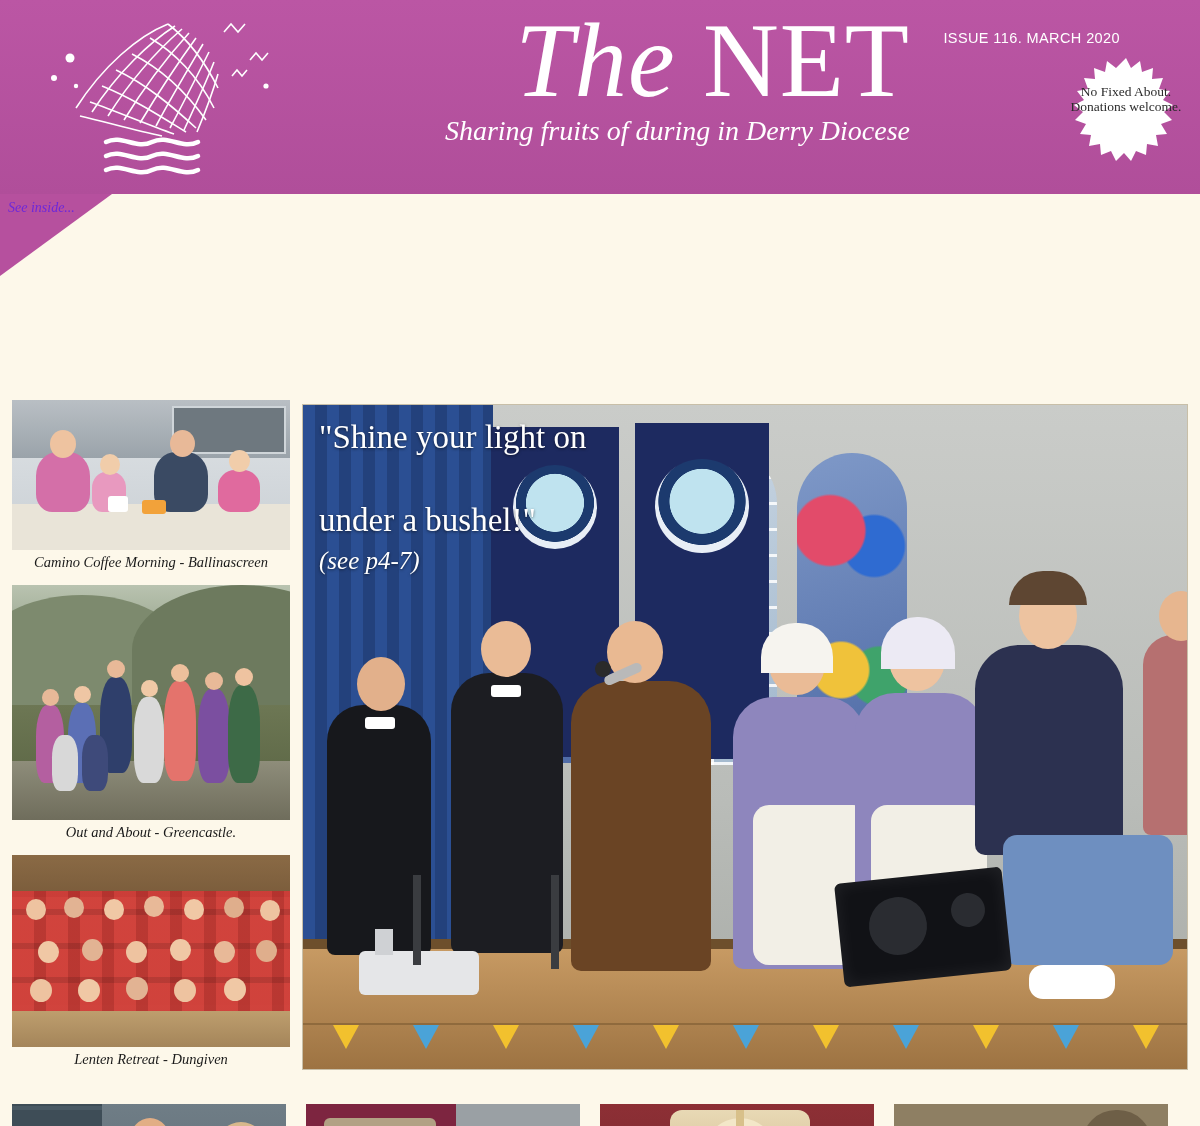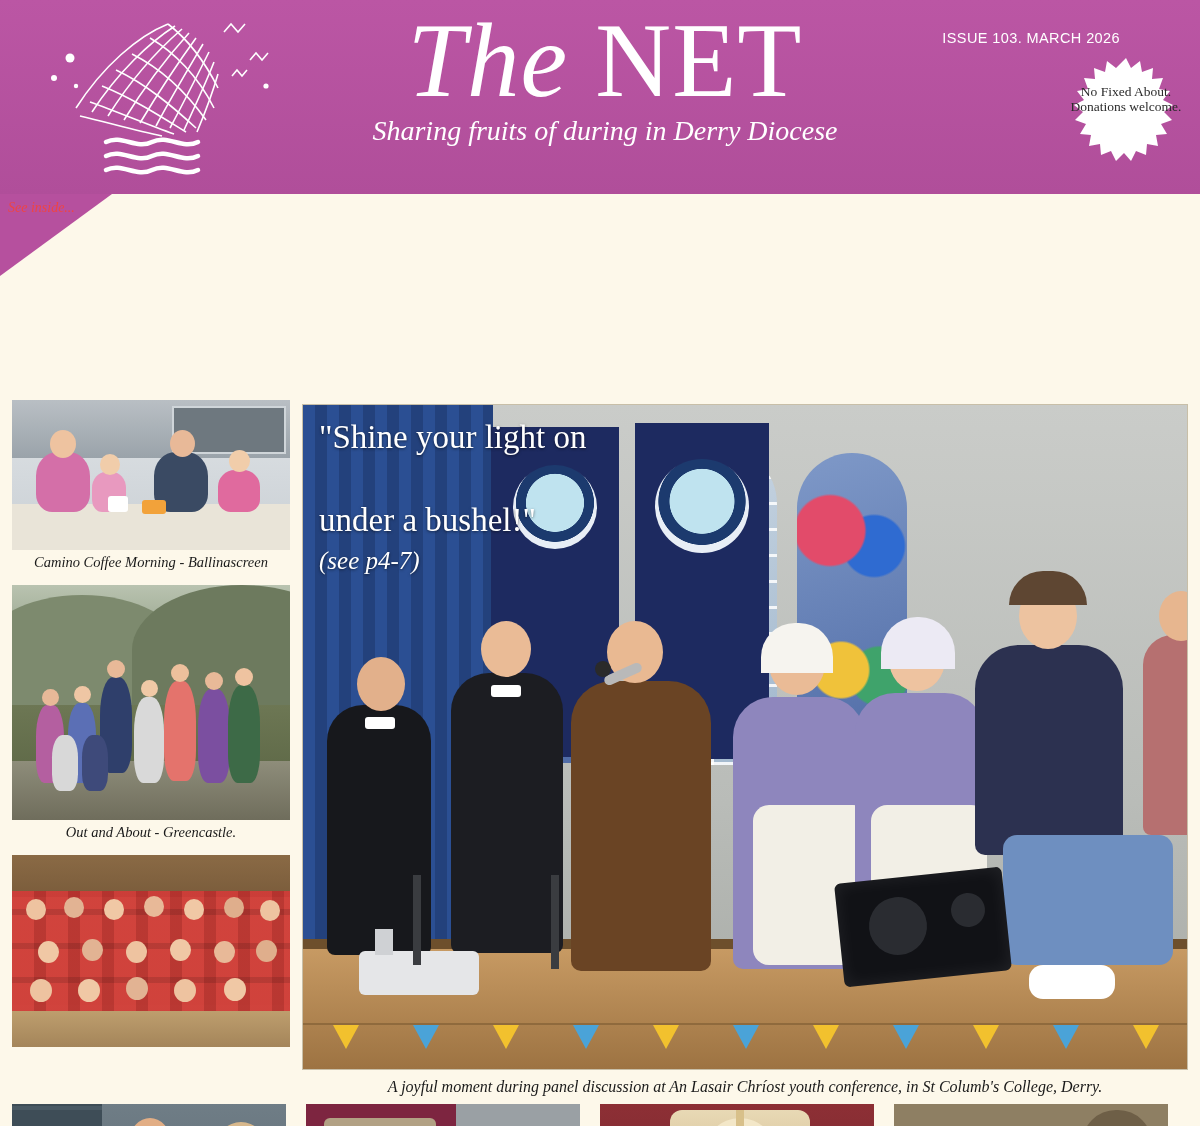--- a/index.html
+++ b/index.html
@@ -29,21 +29,21 @@
     left: 18px;
     top: 16px;
     width: 260px;
     height: 165px;
   }
   .title-block {
     position: absolute;
     left: 300px;
     top: 8px;
     width: 610px;
-    text-align: center;
+    text-align: right;
   }
   .title-main {
     font-family: "Liberation Serif", serif;
     font-size: 105px;
     line-height: 1.0;
     color: #ffffff;
     letter-spacing: 1px;
     white-space: nowrap;
   }
   .title-main .ital {
@@ -281,32 +281,32 @@
       <circle cx="58" cy="70" r="2.2"></circle>
       <circle cx="248" cy="70" r="2.6"></circle>
     </g>
   </svg>
 
   <div class="title-block">
     <div class="title-main"><span class="ital">The</span> <span class="caps">NET</span></div>
     <div class="title-sub">Sharing fruits of during in Derry Diocese</div>
   </div>
 
-  <div class="issue-line">ISSUE 103. MARCH 2026</div>
+  <div class="issue-line">ISSUE 116. MARCH 2020</div>
 
   <svg class="starburst" viewBox="0 0 112 112">
     <polygon fill="#ffffff" points="56,0 61,10 70,3 72,14 83,10 82,21 93,20 89,31 100,33 93,42 103,47 94,54 102,62 91,66 97,76 86,77 88,88 77,86 76,97 66,93 61,103 54,95 46,103 41,93 31,97 30,86 19,88 21,77 10,76 16,66 5,62 13,54 4,47 14,42 7,33 18,31 14,20 25,21 24,10 35,14 37,3 46,10"></polygon>
   </svg>
   <div class="starburst-text">No Fixed About. Donations welcome.</div>
 </div>
 
 <div class="page">
 
   <div class="see-inside"></div>
-  <div style="position:absolute;left:8px;top:6px;width:70px;z-index:6;color:#ef4444;font-style:italic;font-size:14px;line-height:1.15;">See inside...</div>
+  <div style="position:absolute;left:8px;top:6px;width:70px;z-index:6;color:#6d28d9;font-style:italic;font-size:14px;line-height:1.15;">See inside...</div>
 
   <div class="left-col">
 
     <div class="thumb-block">
       <div class="photo" style="width:278px;height:150px;">
         <div class="room-bg"></div>
         <div style="position:absolute;left:0;top:0;width:278px;height:58px;background:linear-gradient(180deg,#b9bfc4,#9aa3aa);"></div>
         <div style="position:absolute;left:160px;top:6px;width:110px;height:44px;background:#6e787f;border:2px solid #cfd5d9;"></div>
         <div class="table-top" style="left:0;top:104px;width:278px;height:46px;"></div>
         <div class="fig" style="left:24px;top:52px;width:54px;height:60px;background:#d46fa8;"></div>
@@ -370,20 +370,21 @@
         <div class="head" style="left:114px;top:86px;width:21px;height:22px;background:#eec3a0;"></div>
         <div class="head" style="left:158px;top:84px;width:21px;height:22px;background:#f0c8a5;"></div>
         <div class="head" style="left:202px;top:86px;width:21px;height:22px;background:#e8b998;"></div>
         <div class="head" style="left:244px;top:85px;width:21px;height:22px;background:#dfae8c;"></div>
         <div class="head" style="left:18px;top:124px;width:22px;height:23px;background:#eec3a0;"></div>
         <div class="head" style="left:66px;top:124px;width:22px;height:23px;background:#f0c8a5;"></div>
         <div class="head" style="left:114px;top:122px;width:22px;height:23px;background:#e2b393;"></div>
         <div class="head" style="left:162px;top:124px;width:22px;height:23px;background:#eec3a0;"></div>
         <div class="head" style="left:212px;top:123px;width:22px;height:23px;background:#f0c8a5;"></div>
       </div>
+      <div class="caption">Lenten Retreat - Dungiven</div>
     </div>
   </div>
 
   <div class="hero-wrap">
     <div class="hero">
 
       <div class="curtain" style="left:0;width:190px;"></div>
       <div style="position:absolute;left:190px;top:0;right:0;bottom:0;background:linear-gradient(180deg,#caccc9 0%, #b9bcb8 60%, #a6a9a4 100%);"></div>
 
       <div class="stained" style="left:208px;top:58px;width:92px;height:300px;border-radius:46px 46px 0 0;"></div>
@@ -453,21 +454,20 @@
       <div style="position:absolute;left:110px;top:470px;width:8px;height:90px;background:#3a3c40;"></div>
       <div style="position:absolute;left:248px;top:470px;width:8px;height:94px;background:#3a3c40;"></div>
 
       <div class="hero-headline">
         <span>"Shine your light on</span><br>
         <br>
         <span>under a bushel!"</span>
         <span class="see-p">(see p4-7)</span>
       </div>
     </div>
-    <div class="hero-caption">A joyful moment during panel discussion at An Lasair Chríost youth conference, in St Columb's College, Derry.</div>
   </div>
 
   <div class="bottom-row">
 
     <div class="bottom-item">
       <div class="photo" style="width:274px;height:182px;">
         <div style="position:absolute;inset:0;background:linear-gradient(180deg,#6f7d86 0%, #58646c 100%);"></div>
         <div style="position:absolute;left:0;top:0;width:90px;height:182px;background:repeating-linear-gradient(0deg,#3e4d57 0 26px,#4a5a65 26px 30px);"></div>
 
         <div class="head" style="left:118px;top:14px;width:40px;height:44px;background:#e2ae85;"></div>

